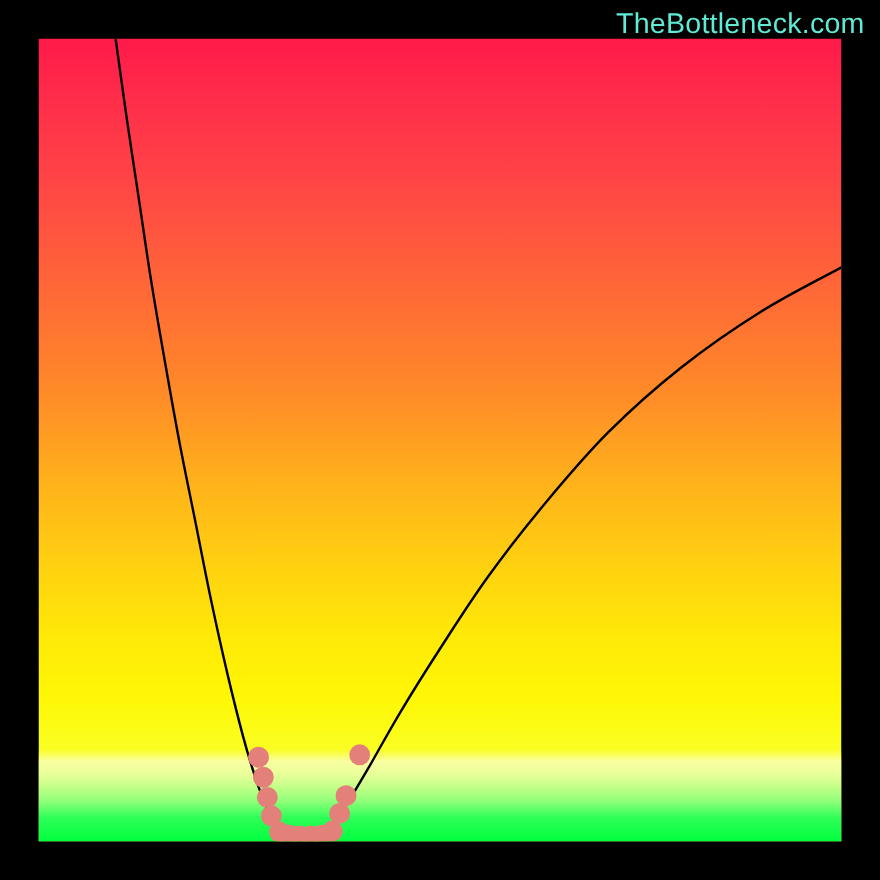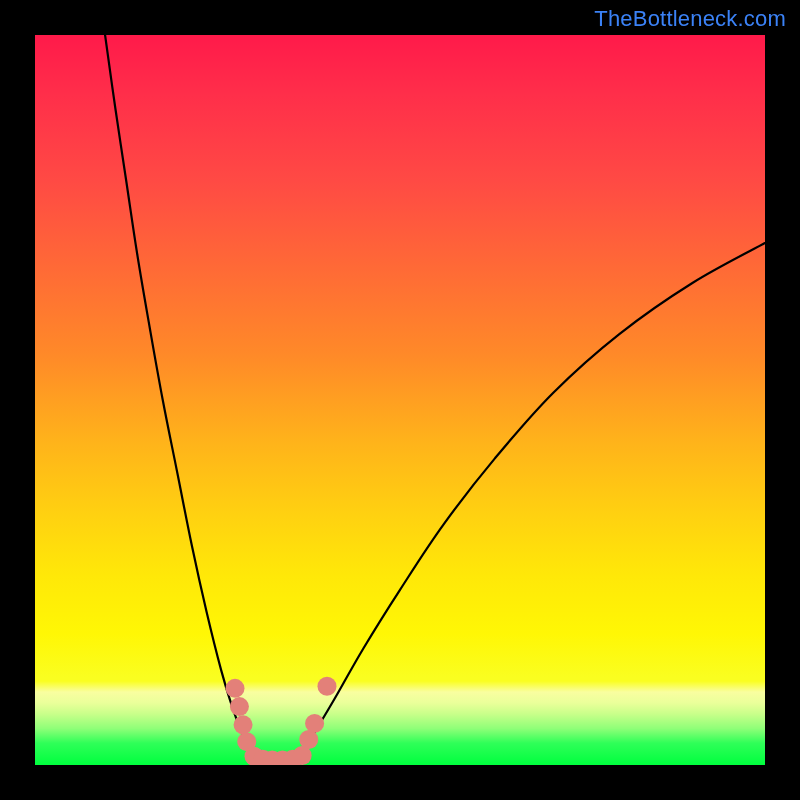--- a/index.html
+++ b/index.html
@@ -14,22 +14,22 @@
   .frame {
     position: relative;
     width: 800px;
     height: 800px;
     background: #000;
   }
   .watermark {
     position: absolute;
     top: 6px;
     right: 14px;
-    color: #3b82f6;
-    font-size: 22px;
+    color: #5eead4;
+    font-size: 26px;
     font-weight: 500;
     letter-spacing: 0.2px;
     z-index: 10;
   }
   .plot-area {
     position: absolute;
     left: 35px;
     top: 35px;
     width: 730px;
     height: 730px;

